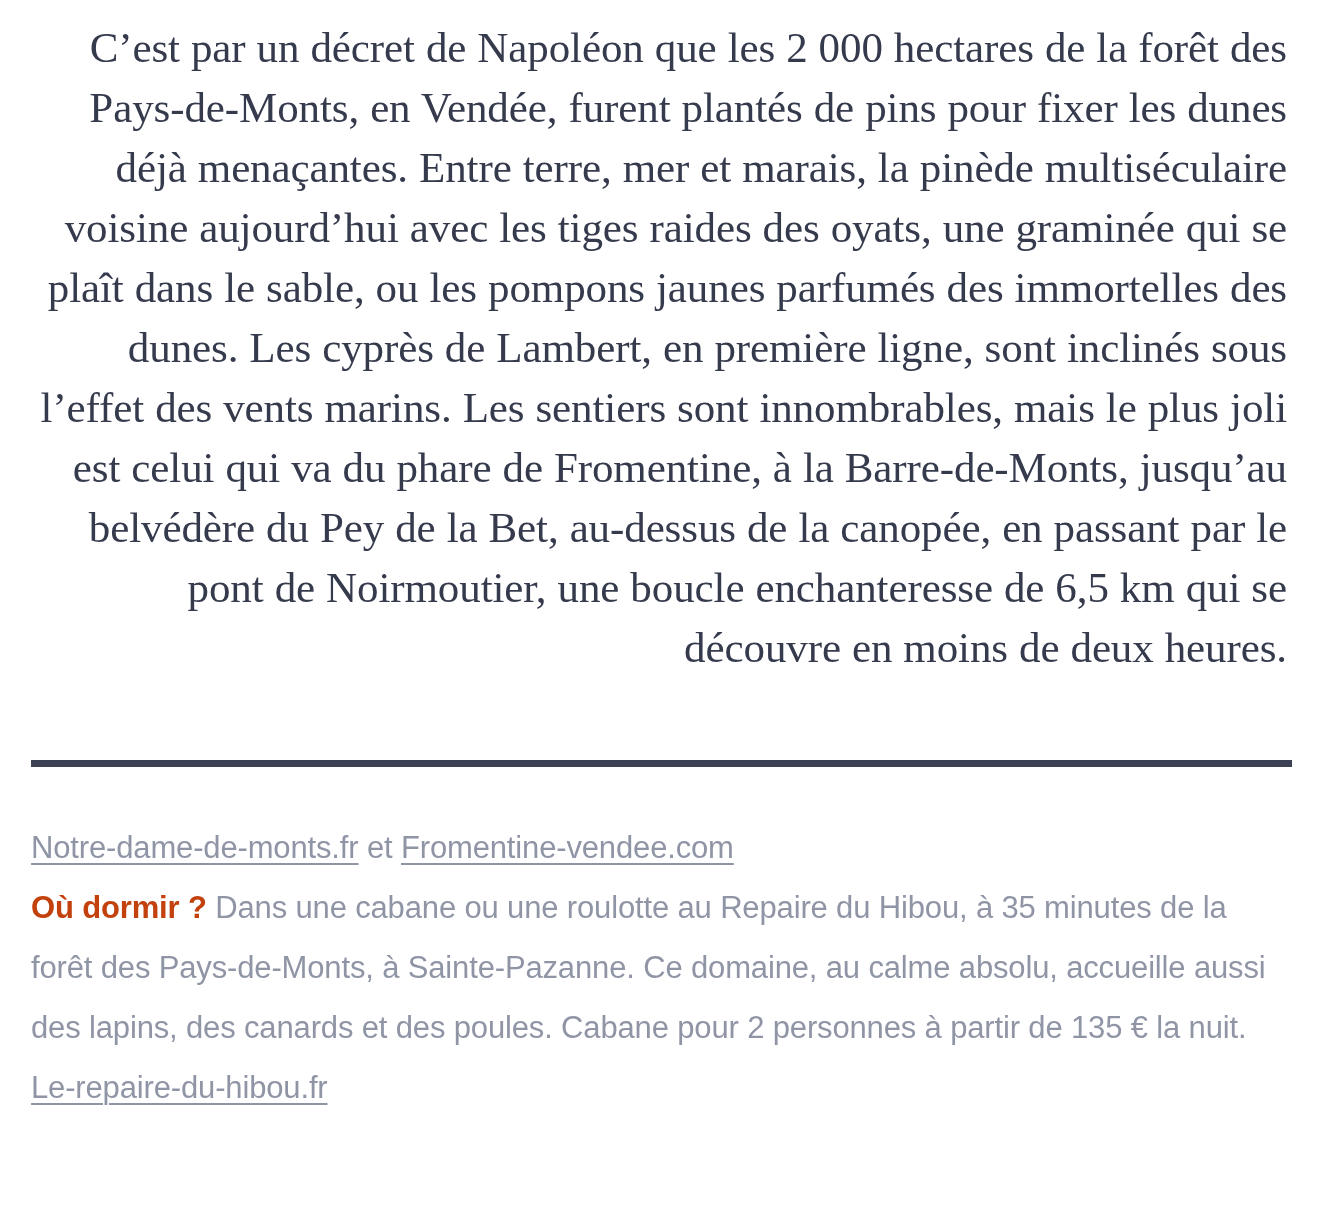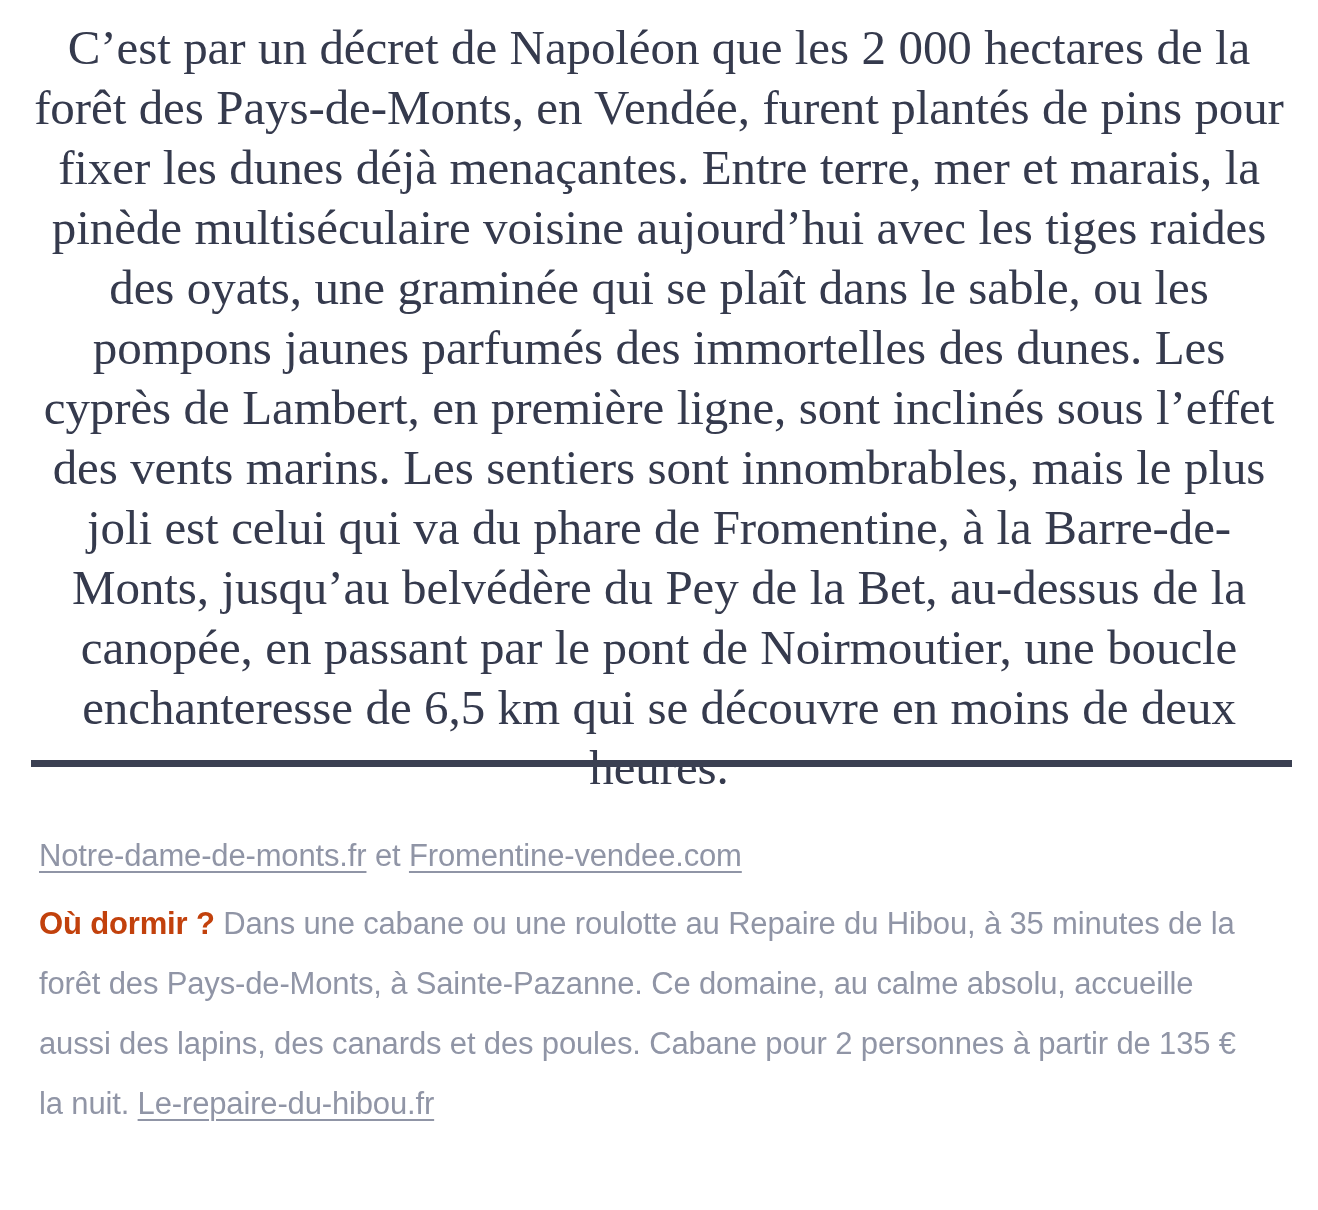--- a/index.html
+++ b/index.html
@@ -28,26 +28,26 @@
   .article-body {
     position: absolute;
     left: 31px;
     top: 18px;
     width: 1256px;
   }
 
   .article-paragraph {
     margin: 0;
     font-family: "Liberation Serif", "DejaVu Serif", serif;
-    font-size: 49px;
+    font-size: 43px;
     line-height: 60px;
     color: #353a4d;
     letter-spacing: -0.1px;
     word-spacing: 0.4px;
-    text-align: center;
+    text-align: right;
     font-weight: 400;
   }
 
   
   .section-divider {
     position: absolute;
     left: 31px;
     top: 760px;
     width: 1261px;
     height: 7px;
@@ -58,21 +58,21 @@
 
   
   .practical-info {
     position: absolute;
     left: 31px;
     top: 818px;
     width: 1245px;
   }
 
   .info-line {
-    margin: 8px;
+    margin: 0;
     font-family: "Liberation Sans", "DejaVu Sans", sans-serif;
     font-size: 31px;
     line-height: 60px;
     color: #9095a6;
     font-weight: 400;
     letter-spacing: -0.15px;
   }
 
   .info-link {
     color: #9095a6;

